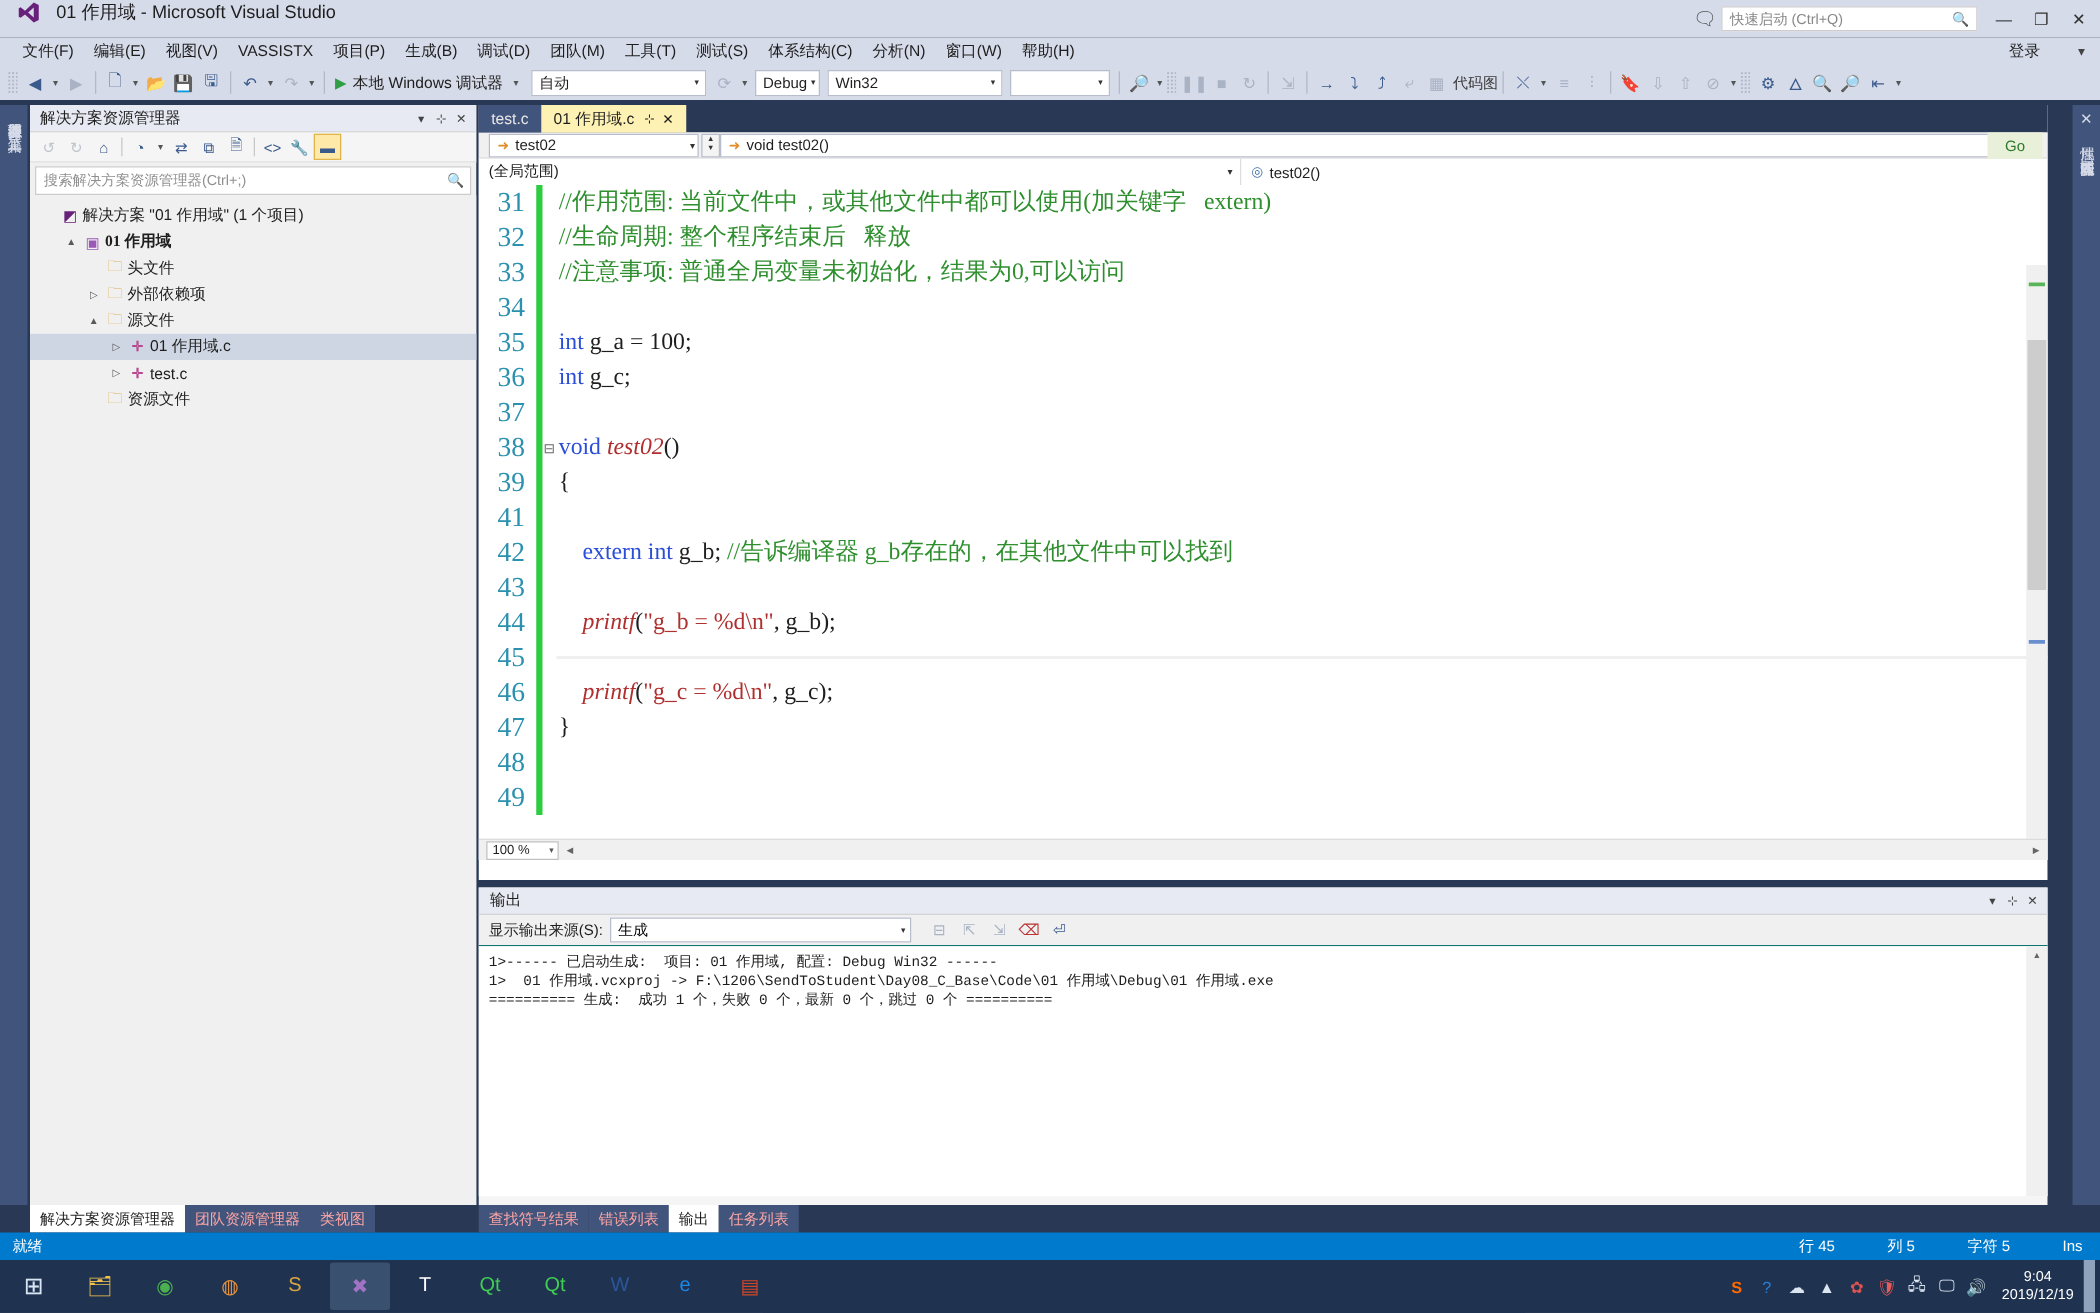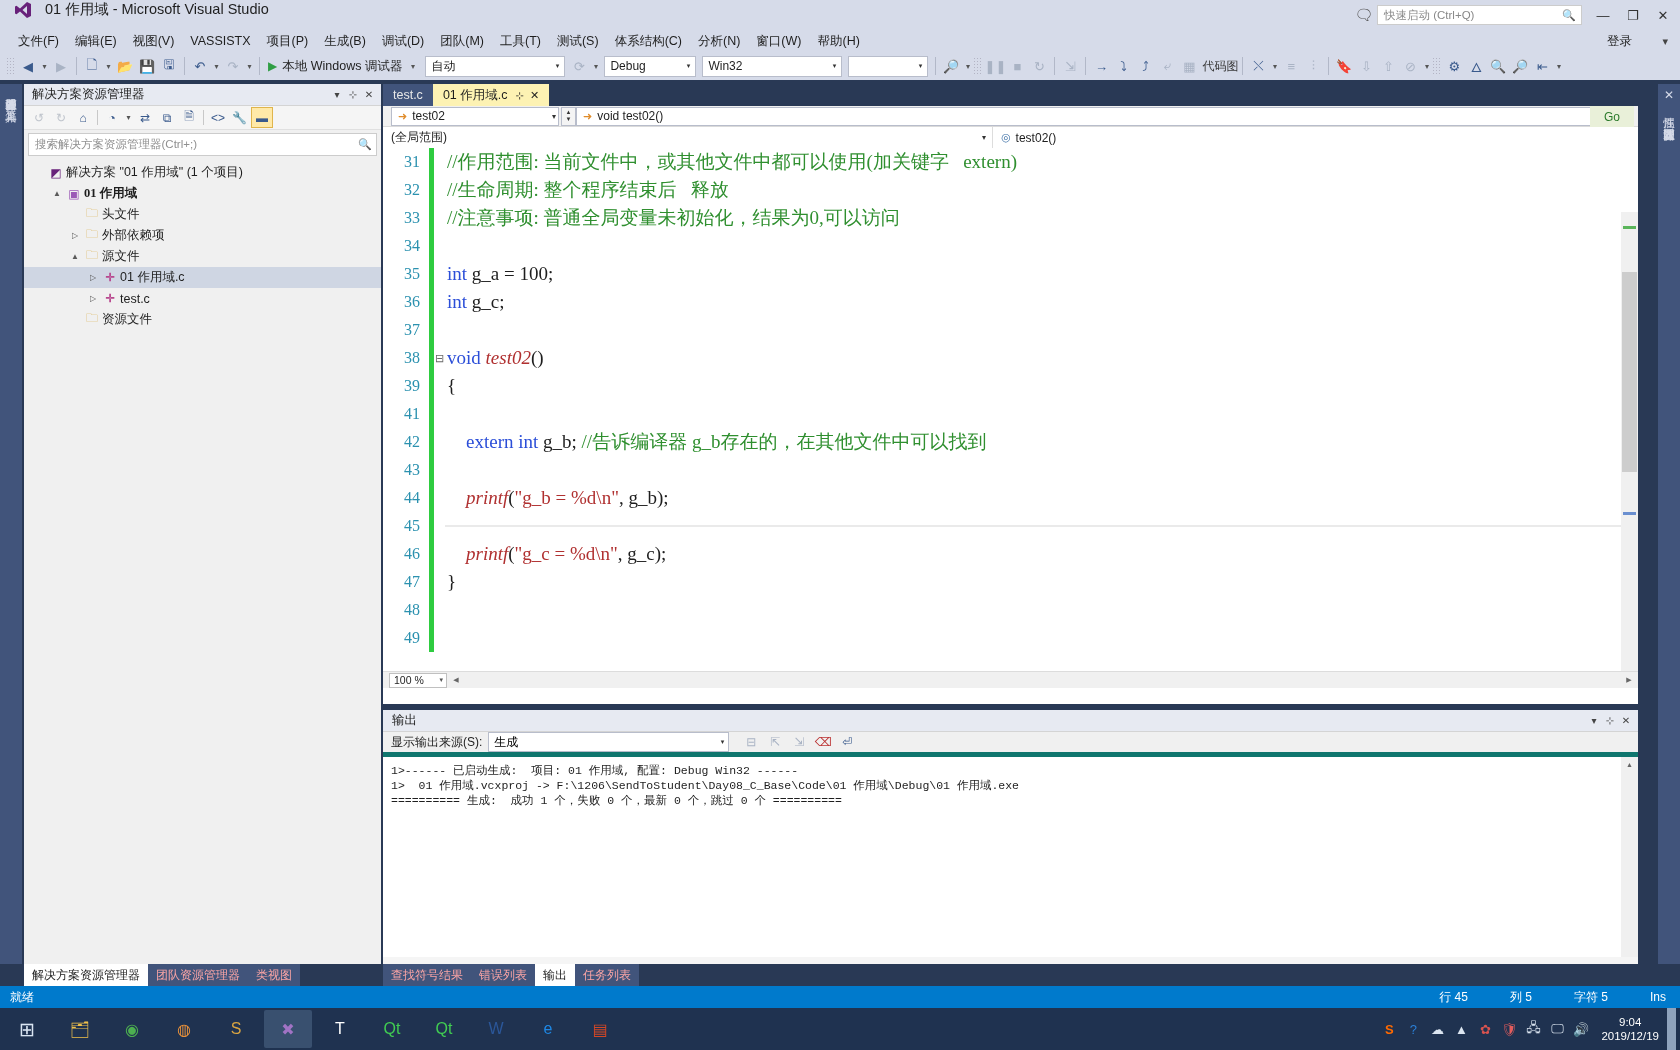--- a/index.html
+++ b/index.html
@@ -155,21 +155,21 @@
   .navbars2 { height:21px; display:flex; align-items:center; background:#fff; }
   .nav2-box { height:21px; display:flex; align-items:center; padding-left:8px;
               font-size:12px; color:#1e1e1e; position:relative; border-right:1px solid #ddd;}
   .nav2-arrow { position:absolute; right:6px; font-size:8px; color:#333;}
   .nav2-ico { color:#3a6ea5; margin-right:5px; font-size:11px;}
 
   .codewrap { position:relative; height:540px; background:#fff; overflow:hidden; }
   .code-table { position:absolute; left:0; top:0; width:100%; }
   .cline { display:flex; height:28px; align-items:center; white-space:pre; }
   .cline.curline .ctext { box-shadow: inset 0 0 0 1px #e4e4e4; }
-  .lnum { width:46px; text-align:right; padding-right:9px; font-size:16px; color:#2b91af;
+  .lnum { width:46px; text-align:right; padding-right:9px; font-size:22px; color:#2b91af;
           font-family:"Liberation Serif", serif; }
   .changebar { width:5px; height:28px; background:#2ecc40; }
   .fold { width:11px; text-align:center; font-size:11px; color:#6a6a6a;
           font-family:"Liberation Sans", sans-serif; }
   .ctext { flex:1; font-size:19px; line-height:28px; font-family:"Liberation Serif", serif;
            color:#1e1e1e; padding-left:2px; }
   .ctext.cur { background:#fff; border-top:1px solid #eaeaea; border-bottom:1px solid #eaeaea; }
   .tk-cmt { color:#2f8f2f; }
   .tk-kw  { color:#2b4ed8; }
   .tk-str { color:#b03030; }
@@ -189,21 +189,21 @@
   .vscroll { position:absolute; right:0; top:64px; width:17px; height:476px; background:#f0f0f0;}
   .vscroll .thumb { position:absolute; top:60px; left:1px; width:15px; height:200px; background:#cdcdcd;}
   .vscroll .marker { position:absolute; left:2px; width:13px; height:3px; }
 
   
   .outpanel { position:absolute; left:383px; top:710px; width:1255px; height:254px; background:#f5f5f5; }
   .out-header { height:22px; background:#e7eaf2; display:flex; align-items:center; padding:0 4px 0 9px;
                 border-bottom:1px solid #d4d4d4;}
   .out-title { font-size:12.5px; color:#1e1e1e; flex:1;}
   .out-toolbar { height:25px; background:#f0f0f0; display:flex; align-items:center; padding-left:8px;
-                 border-bottom:5px solid #0f766e;}
+                 border-bottom:1px solid #0f766e;}
   .out-lbl { font-size:12px; color:#1e1e1e; margin-right:6px;}
   .out-combo { width:241px; height:20px; background:#fff; border:1px solid #b8bdcb;
                display:flex; align-items:center; padding-left:5px; font-size:12px; position:relative;}
   .out-combo .oa { position:absolute; right:4px; font-size:7px; color:#333;}
   .out-btn { width:24px; height:22px; display:flex; align-items:center; justify-content:center;
              font-size:12px; color:#a9b3c4; }
   .out-btn.on { color:#b33; }
   .out-btn.on2 { color:#3a5a8c; }
   .out-body { background:#fff; height:200px; padding:6px 0 0 8px; overflow:hidden; position:relative;}
   .oline { font-family:"Liberation Mono", monospace; font-size:11.5px; color:#1e1e1e;
@@ -308,21 +308,21 @@
       <span class="play">▶</span>
       <span class="lbl">本地 Windows 调试器</span>
       <span class="tb-arrow">▾</span>
     </div>
     <div class="tb-combo" style="width:140px">
       <span class="cv">自动</span>
       <span class="ca">▾</span>
     </div>
     <div class="tb-btn dim">⟳</div>
     <div class="tb-arrow">▾</div>
-    <div class="tb-combo" style="width:92px">
+    <div class="tb-combo" style="width:52px">
       <span class="cv">Debug</span>
       <span class="ca">▾</span>
     </div>
     <div class="tb-combo" style="width:140px">
       <span class="cv">Win32</span>
       <span class="ca">▾</span>
     </div>
     <div class="tb-combo" style="width:80px">
       <span class="cv"></span>
       <span class="ca">▾</span>

